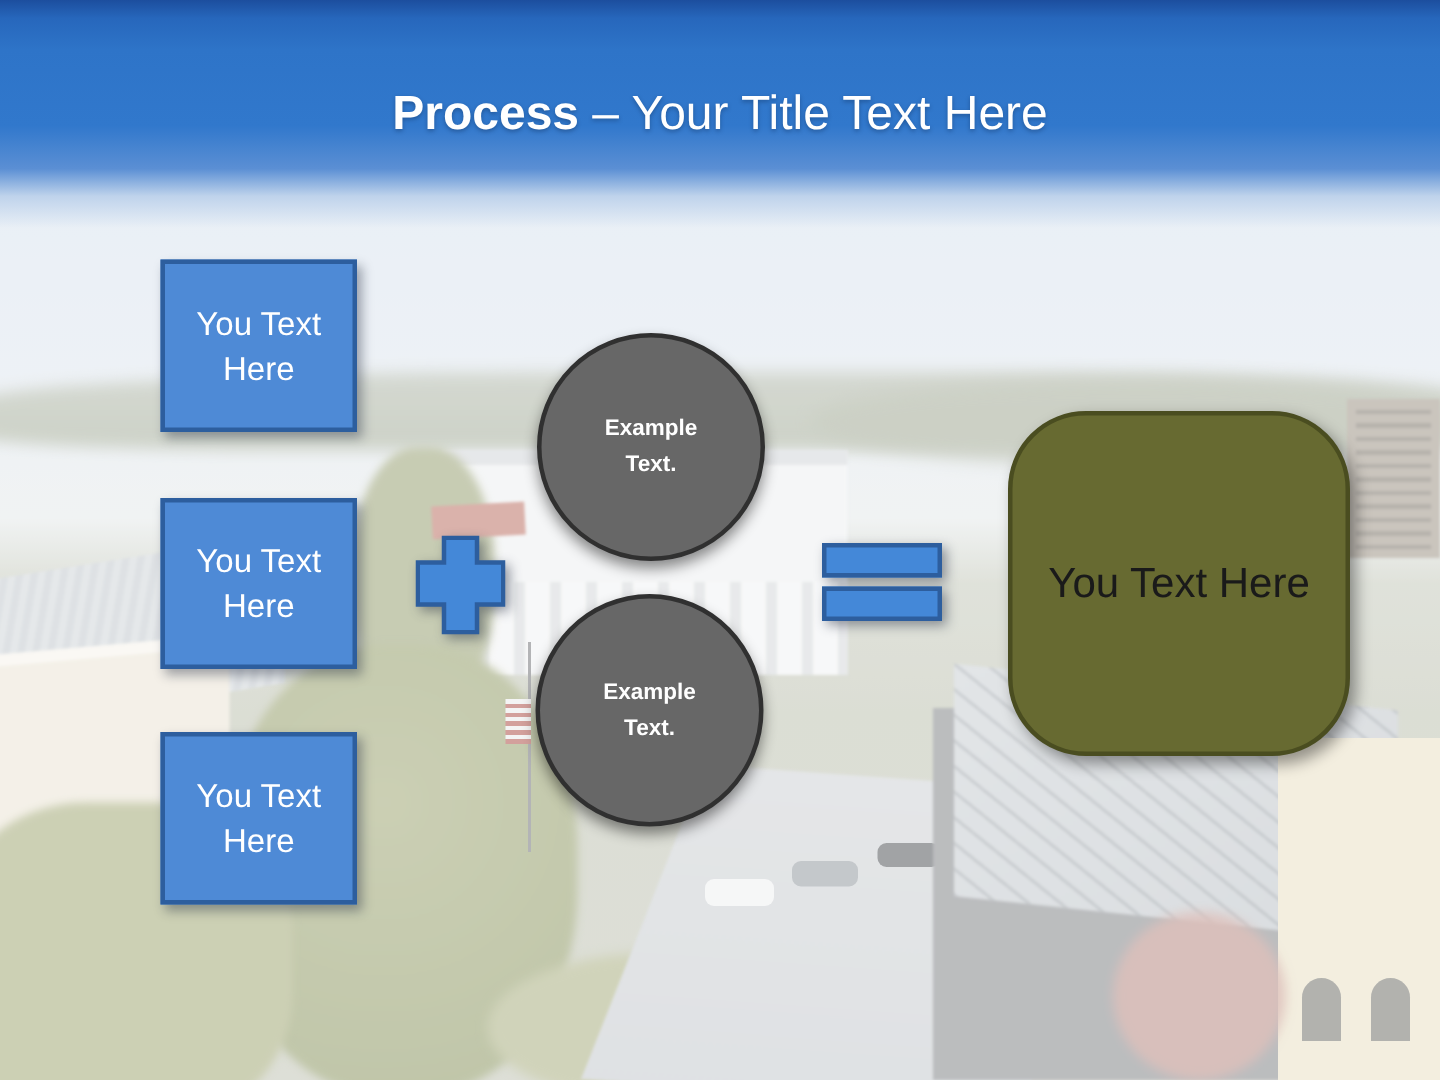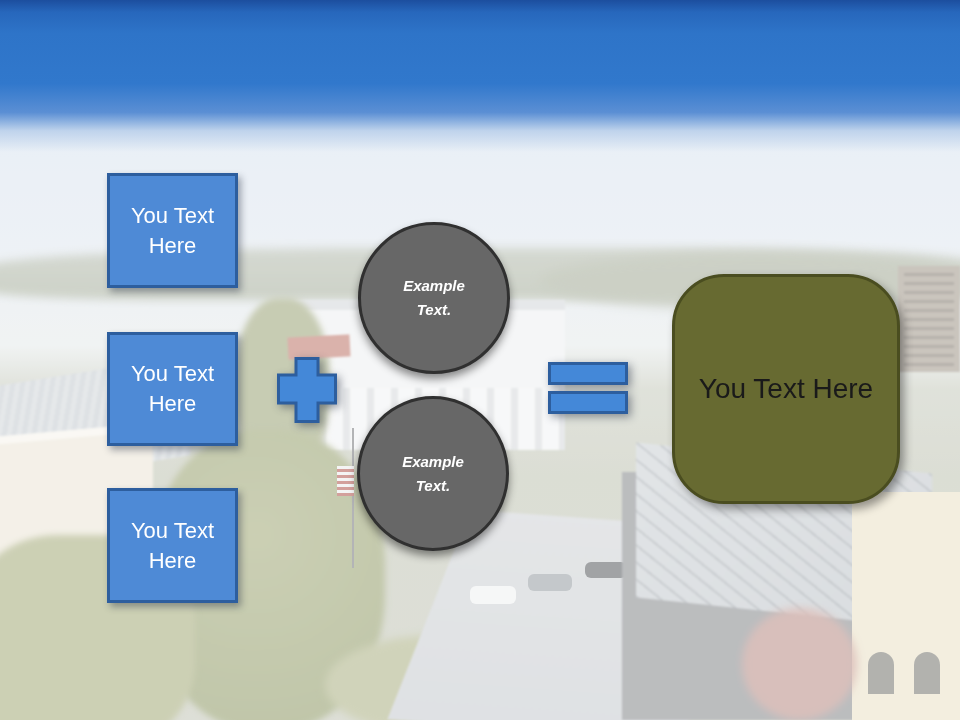--- a/index.html
+++ b/index.html
@@ -55,21 +55,21 @@
   .inbox.b1{top:173px;height:115px;}
   .inbox.b2{top:332px;height:114px;}
   .inbox.b3{top:488px;height:115px;}
 
   .plus{left:277px;top:357px;width:60px;height:66px;filter:drop-shadow(3px 3px 4px rgba(30,40,60,.45));}
   .eq{left:548px;top:362px;width:80px;height:54px;filter:drop-shadow(3px 3px 4px rgba(30,40,60,.45));}
   .eq .bar{position:absolute;left:0;width:80px;height:23px;background:#4488d8;border:3px solid #2d5e9e;}
   .eq .bar.t{top:0;} .eq .bar.bm{top:29px;}
 
   .circle{width:152px;height:152px;border-radius:50%;background:#676767;border:3px solid #303030;
-    box-shadow:0 5px 9px rgba(0,0,0,.45);color:#fff;font-weight:bold;font-style:italic;
+    box-shadow:0 5px 9px rgba(0,0,0,.45);color:#fff;font-weight:bold;
     font-size:15px;line-height:24px;display:flex;align-items:center;justify-content:center;text-align:center;}
   .circle .txt{position:static;width:92px;}
   .circle.c1{left:358px;top:222px;}
   .circle.c2{left:357px;top:396px;height:155px;}
 
   .result{left:672px;top:274px;width:228px;height:230px;background:#676a31;border:3px solid #4a4d20;
     border-radius:52px;box-shadow:4px 5px 10px rgba(0,0,0,.4);color:#1a1a1a;font-size:28px;
     display:flex;align-items:center;justify-content:center;text-align:center;}
 </style>
 </head>
@@ -105,20 +105,24 @@
     <div class="highrise">
       <div class="highrise-win"></div>
     </div>
     <div class="red-tree"></div>
     <div class="flagpole"></div>
     <div class="flag"></div>
     <div class="wash"></div>
   </div>
 
   <div class="header"></div>
+  <div class="title">
+    <span class="b">Process</span>
+    <span class="r">– Your Title Text Here</span>
+  </div>
 
   <div class="inbox b1">
     <span style="position:static;">You Text Here</span>
   </div>
   <div class="inbox b2">
     <span style="position:static;">You Text Here</span>
   </div>
   <div class="inbox b3">
     <span style="position:static;">You Text Here</span>
   </div>

